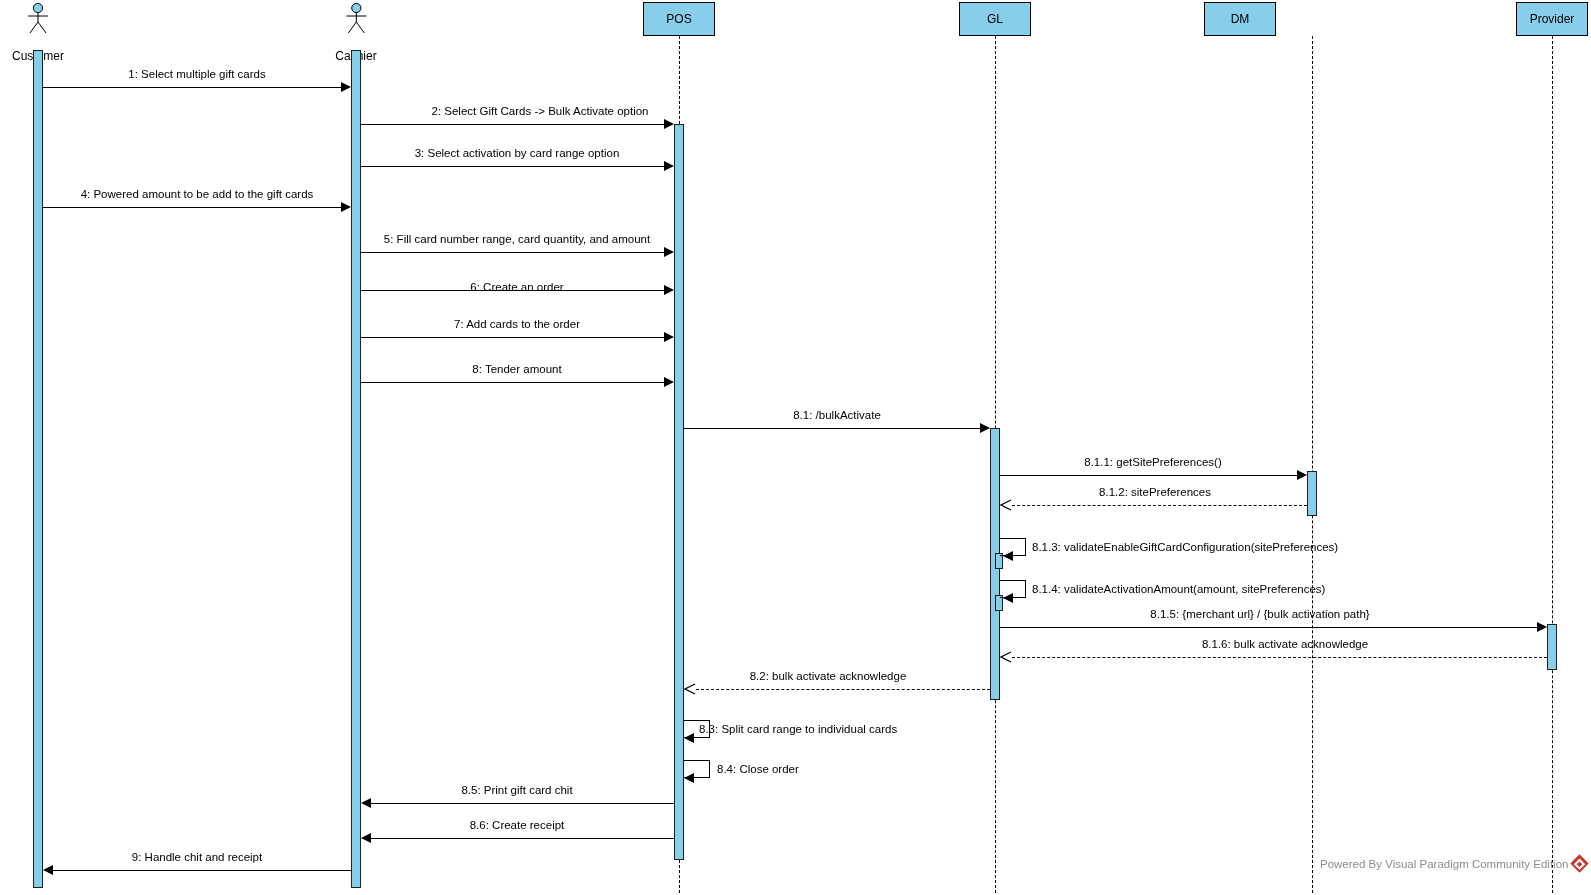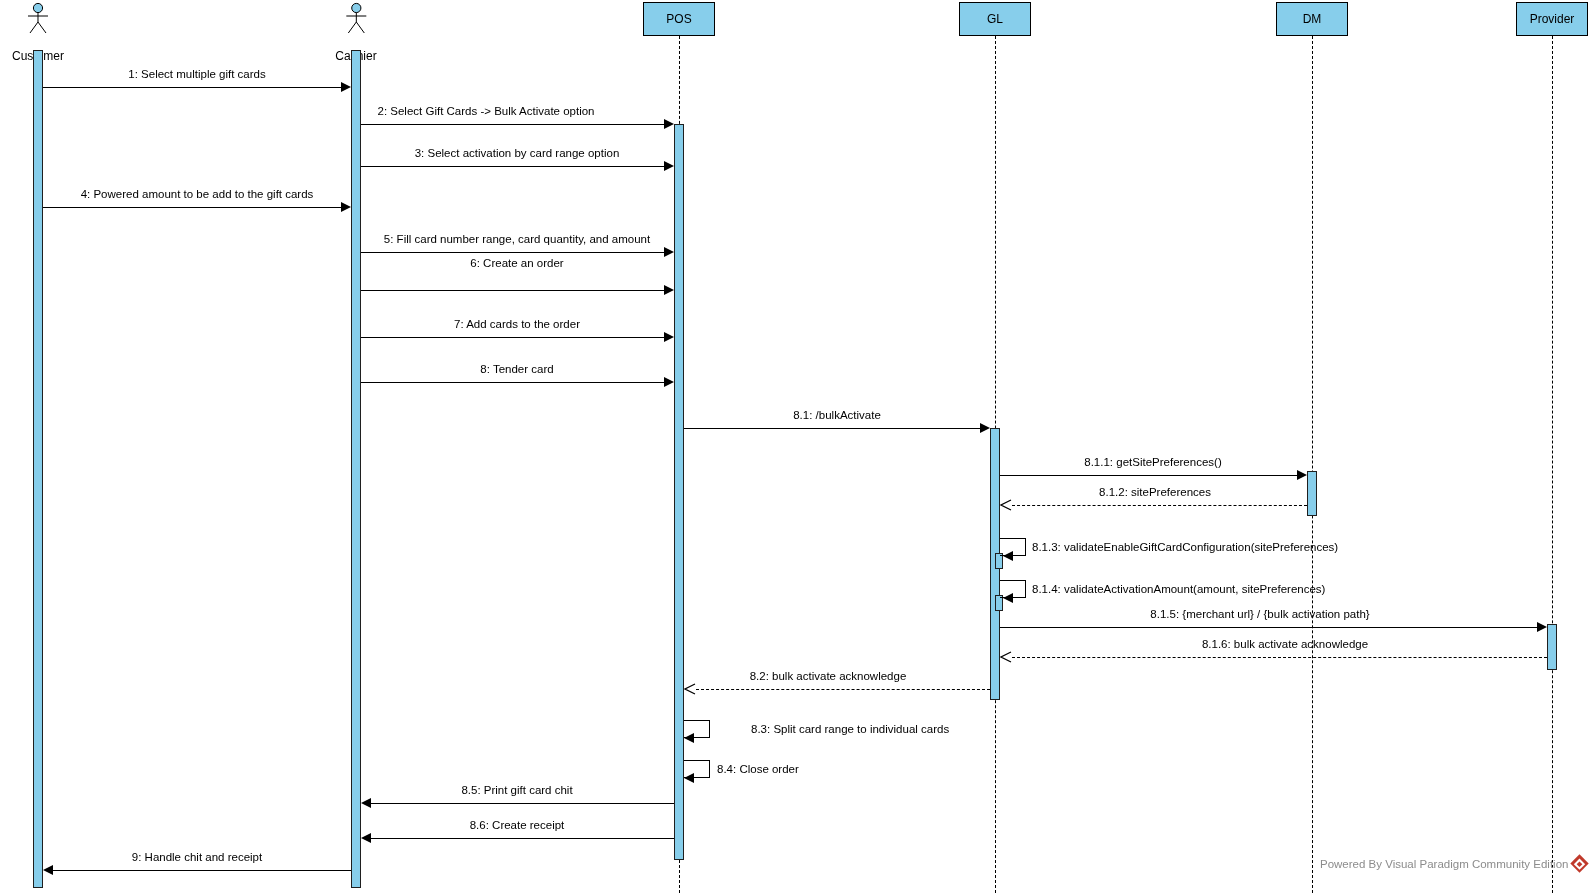--- a/index.html
+++ b/index.html
@@ -70,21 +70,21 @@
     </svg>
     <div class="actor-label">Cashier</div>
   </div>
 
   <div class="head" style="left:643px">
       <span>POS</span>
     </div>
   <div class="head" style="left:959px">
       <span>GL</span>
     </div>
-  <div class="head" style="left:1276px">
+  <div class="head" style="left:1204px">
       <span>DM</span>
     </div>
   <div class="head" style="left:1516px">
       <span>Provider</span>
     </div>
 
   <div class="bar" style="left:33px;   top:50px;  height:838px"></div>
   <div class="bar" style="left:351px;  top:50px;  height:838px"></div>
   <div class="bar" style="left:674px;  top:124px; height:736px"></div>
   <div class="bar" style="left:990px;  top:428px; height:272px"></div>
@@ -92,45 +92,45 @@
   <div class="bar" style="left:1547px; top:624px; height:46px"></div>
   <div class="bar nested" style="left:995px; top:553px; height:16px"></div>
   <div class="bar nested" style="left:995px; top:595px; height:16px"></div>
 
   <div class="line" style="left:43px; top:87px; width:298px"></div>
   <div class="arr-r" style="left:341px; top:82px"></div>
   <div class="lbl c" style="left:197px; top:68px">1: Select multiple gift cards</div>
 
   <div class="line" style="left:361px; top:124px; width:303px"></div>
   <div class="arr-r" style="left:664px; top:119px"></div>
-  <div class="lbl c" style="left:486px; top:105px">2: Select Gift Cards -&gt; Bulk Activate option</div>
+  <div class="lbl c" style="left:540px; top:105px">2: Select Gift Cards -&gt; Bulk Activate option</div>
 
   <div class="line" style="left:361px; top:166px; width:303px"></div>
   <div class="arr-r" style="left:664px; top:161px"></div>
   <div class="lbl c" style="left:517px; top:147px">3: Select activation by card range option</div>
 
   <div class="line" style="left:43px; top:207px; width:298px"></div>
   <div class="arr-r" style="left:341px; top:202px"></div>
   <div class="lbl c" style="left:197px; top:188px">4: Powered amount to be add to the gift cards</div>
 
   <div class="line" style="left:361px; top:252px; width:303px"></div>
   <div class="arr-r" style="left:664px; top:247px"></div>
   <div class="lbl c" style="left:517px; top:233px">5: Fill card number range, card quantity, and amount</div>
 
   <div class="line" style="left:361px; top:290px; width:303px"></div>
   <div class="arr-r" style="left:664px; top:285px"></div>
-  <div class="lbl c" style="left:517px; top:257px">6: Create an order</div>
+  <div class="lbl c" style="left:517px; top:281px">6: Create an order</div>
 
   <div class="line" style="left:361px; top:337px; width:303px"></div>
   <div class="arr-r" style="left:664px; top:332px"></div>
   <div class="lbl c" style="left:517px; top:318px">7: Add cards to the order</div>
 
   <div class="line" style="left:361px; top:382px; width:303px"></div>
   <div class="arr-r" style="left:664px; top:377px"></div>
-  <div class="lbl c" style="left:517px; top:363px">8: Tender card</div>
+  <div class="lbl c" style="left:517px; top:363px">8: Tender amount</div>
 
   <div class="line" style="left:684px; top:428px; width:296px"></div>
   <div class="arr-r" style="left:980px; top:423px"></div>
   <div class="lbl c" style="left:837px; top:409px">8.1: /bulkActivate</div>
 
   <div class="line" style="left:1000px; top:475px; width:297px"></div>
   <div class="arr-r" style="left:1297px; top:470px"></div>
   <div class="lbl c" style="left:1153px; top:456px">8.1.1: getSitePreferences()</div>
 
   <div class="line ret" style="left:1012px; top:505px; width:295px"></div>
@@ -158,21 +158,21 @@
   <div class="lbl c" style="left:1285px; top:638px">8.1.6: bulk activate acknowledge</div>
 
   <div class="line ret" style="left:696px; top:689px; width:294px"></div>
   <svg class="openarr" style="left:684px; top:683px" width="13" height="12" viewBox="0 0 13 12">
     <path d="M11 1 L1 6 L11 11" fill="none" stroke="#000" stroke-width="1.2"></path>
   </svg>
   <div class="lbl c" style="left:828px; top:670px">8.2: bulk activate acknowledge</div>
 
   <div class="loop" style="left:684px; top:720px"></div>
   <div class="arr-l" style="left:684px; top:733px"></div>
-  <div class="lbl" style="left:751px; top:723px">8.3: Split card range to individual cards</div>
+  <div class="lbl" style="left:699px; top:723px">8.3: Split card range to individual cards</div>
 
   <div class="loop" style="left:684px; top:760px"></div>
   <div class="arr-l" style="left:684px; top:773px"></div>
   <div class="lbl" style="left:717px; top:763px">8.4: Close order</div>
 
   <div class="arr-l" style="left:361px; top:798px"></div>
   <div class="line" style="left:371px; top:803px; width:303px"></div>
   <div class="lbl c" style="left:517px; top:784px">8.5: Print gift card chit</div>
 
   <div class="arr-l" style="left:361px; top:833px"></div>

